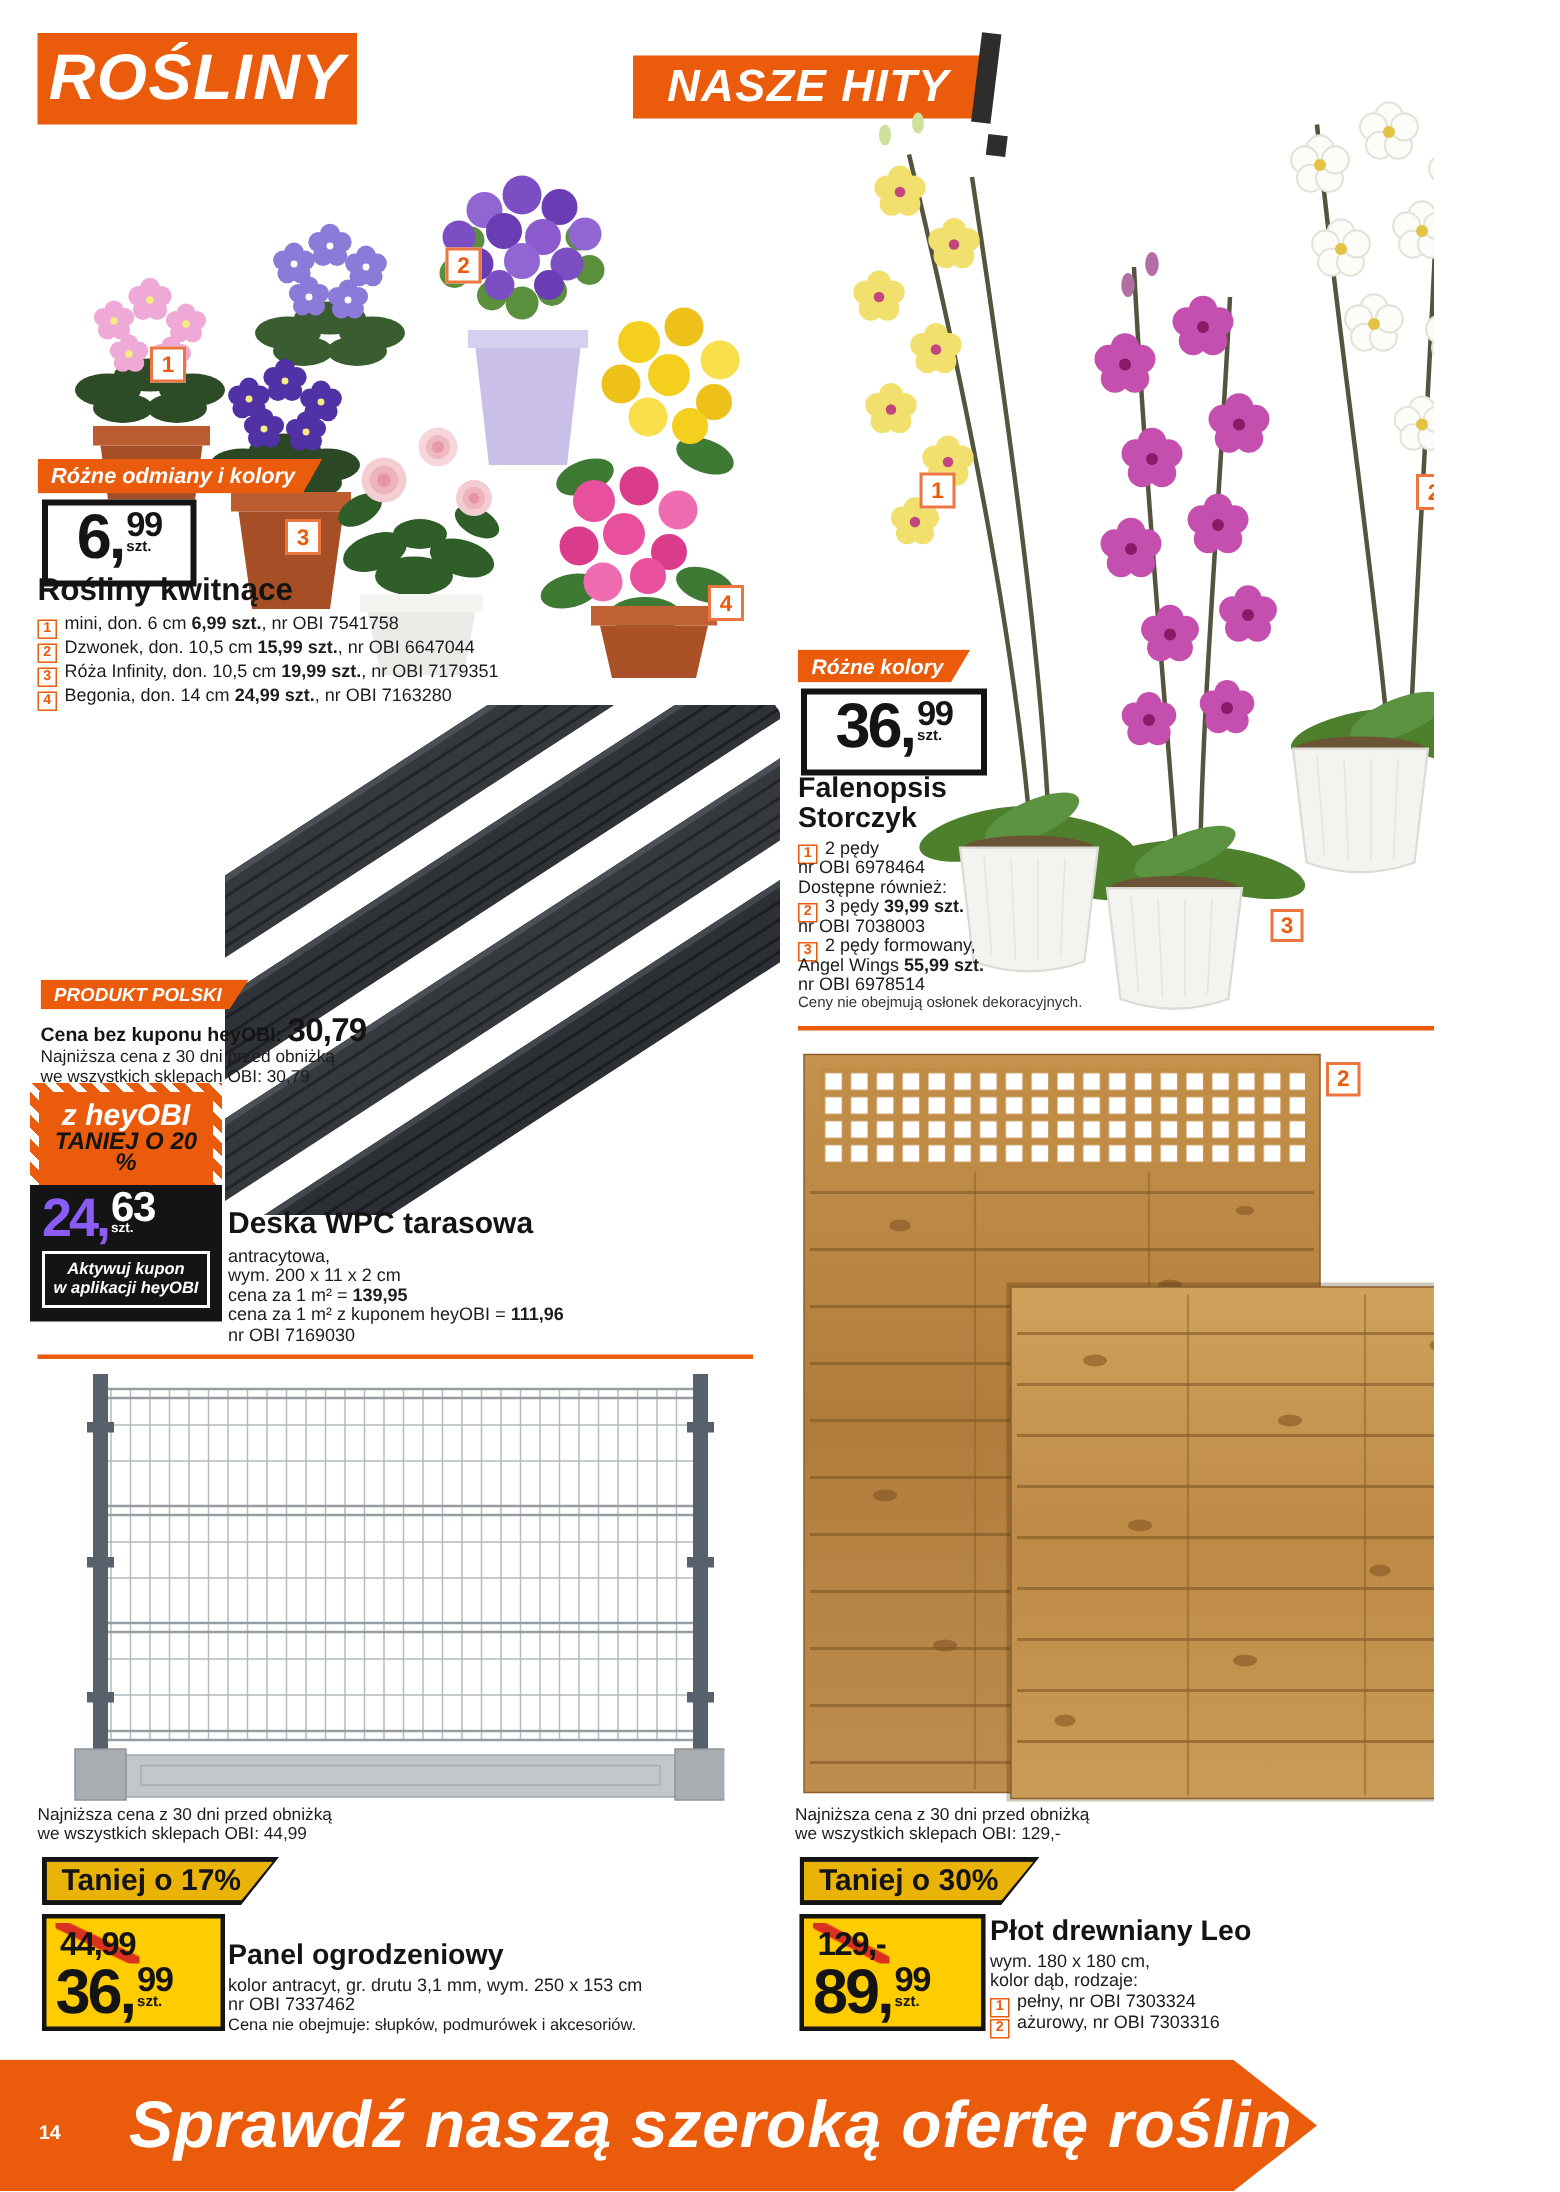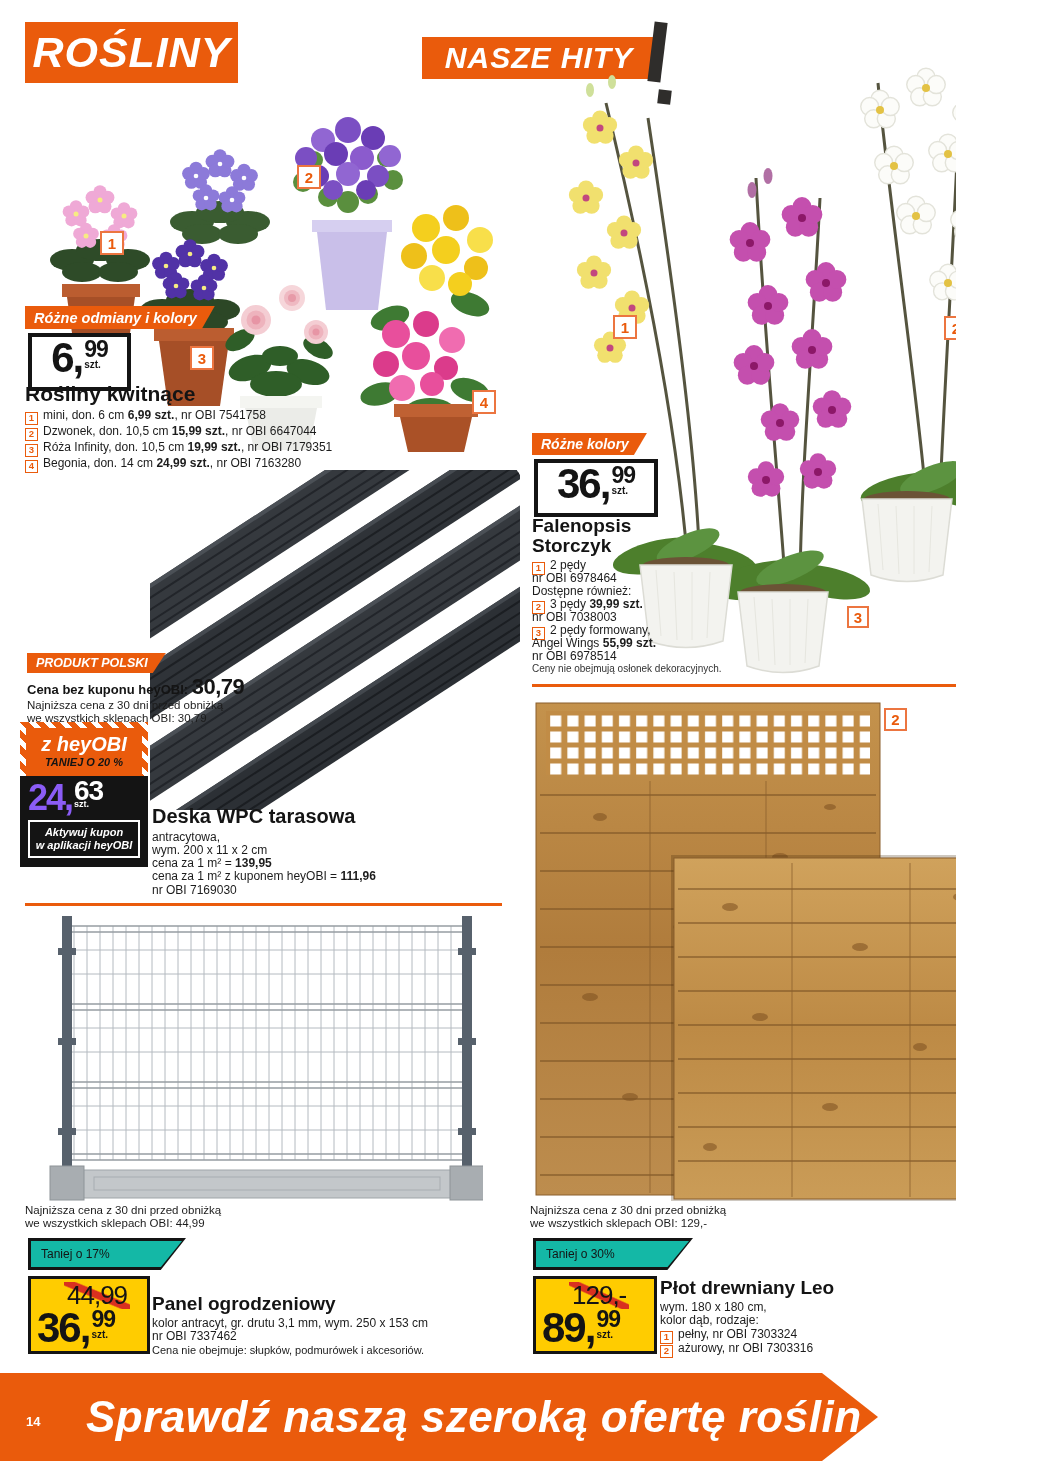--- a/index.html
+++ b/index.html
@@ -28,34 +28,34 @@
   .detail-line .b{font-weight:bold;}
   .small-note{font-size:10px;color:#333;}
   .mk{display:inline-flex;align-items:center;justify-content:center;width:13px;height:13px;
       border:1.5px solid #ea5b0c;color:#ea5b0c;font-weight:bold;font-size:9.5px;
       margin-right:5px;vertical-align:-2px;background:#fff;box-sizing:border-box;}
   .photo-marker{position:absolute;width:24px;height:24px;background:#fff;border:2.5px solid #ec7540;
       color:#ea5b0c;font-weight:bold;font-size:15px;display:flex;align-items:center;
       justify-content:center;box-sizing:border-box;z-index:5;}
   
   .disc-outer{background:#141414;clip-path:polygon(0 0,100% 0,84% 100%,0 100%);padding:3px 4px 3px 3px;box-sizing:border-box;}
-  .disc-inner{background:#14b8a6;clip-path:polygon(0 0,100% 0,86% 100%,0 100%);height:100%;
+  .disc-inner{background:#eab308;clip-path:polygon(0 0,100% 0,86% 100%,0 100%);height:100%;
       display:flex;align-items:center;justify-content:flex-start;padding-left:10px;
-      font-weight:normal;font-size:12px;color:#141414;box-sizing:border-box;}
+      font-weight:bold;font-size:20px;color:#141414;box-sizing:border-box;}
   .yellow-box{background:#fc0;border:3px solid #141414;padding:3px 6px;box-sizing:border-box;}
-  .old-price{display:inline-block;font-weight:normal;font-size:26px;line-height:27px;letter-spacing:-1px;
+  .old-price{display:inline-block;font-weight:bold;font-size:22px;line-height:27px;letter-spacing:-1px;
       background-image:linear-gradient(to top right,transparent 42%,#d93020 45%,#d93020 57%,transparent 60%);
-      padding:0 3px;margin-left:27px;}
+      padding:0 3px;}
   
   .heyobi{width:128px;box-sizing:border-box;}
   .hey-top{background:repeating-linear-gradient(45deg,#fff 0 5px,#ea5b0c 5px 11px);
       padding:6px 6px 0 6px;}
   .hey-top-in{background:#ea5b0c;text-align:center;padding:5px 2px 7px 2px;}
   .hey1{color:#fff;font-weight:bold;font-style:italic;font-size:20px;line-height:22px;}
-  .hey2{color:#141414;font-weight:bold;font-style:italic;font-size:11px;line-height:14px;}
+  .hey2{color:#141414;font-weight:bold;font-style:italic;font-size:16px;line-height:14px;}
   .hey-bottom{background:#141414;padding:6px 8px 9px 8px;}
   .hey-price .pw{font-size:36px;line-height:31px;color:#8b5cf6;}
   .hey-price .pf{font-size:28px;line-height:17px;color:#fff;letter-spacing:-1px;}
   .hey-price .pu{font-size:9px;line-height:10px;color:#fff;}
   .hey-btn{border:2px solid #fff;color:#fff;font-weight:bold;font-style:italic;
       font-size:11px;line-height:13px;text-align:center;padding:4px 2px;margin-top:7px;}
   
   .divider{background:#ea5b0c;height:3px;}
   .lowest{font-size:11.5px;line-height:13px;color:#1c1c1c;white-space:nowrap;}
   .cenabez-label{font-weight:bold;font-size:13px;}

